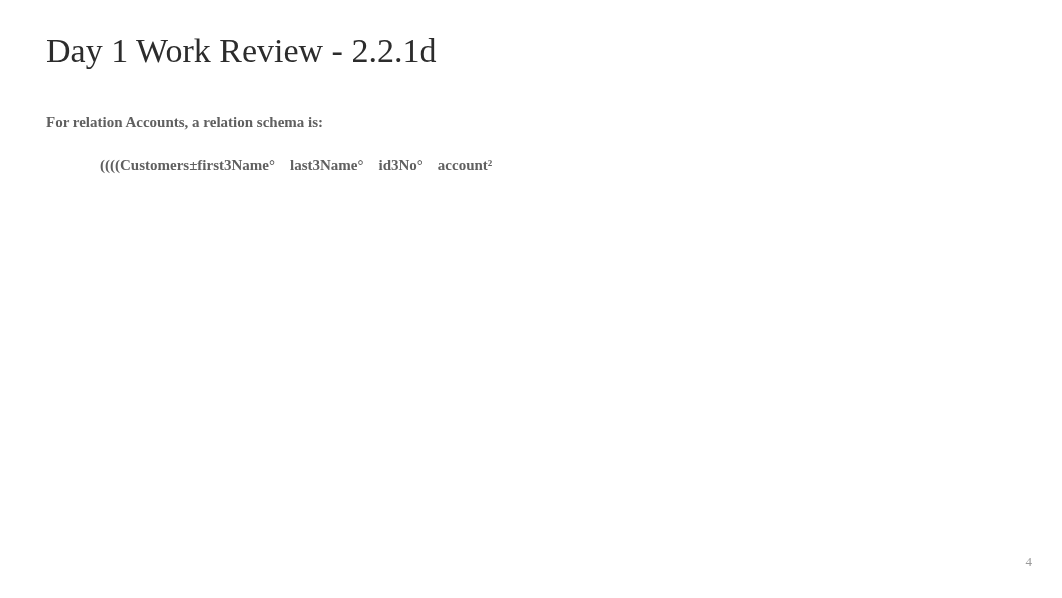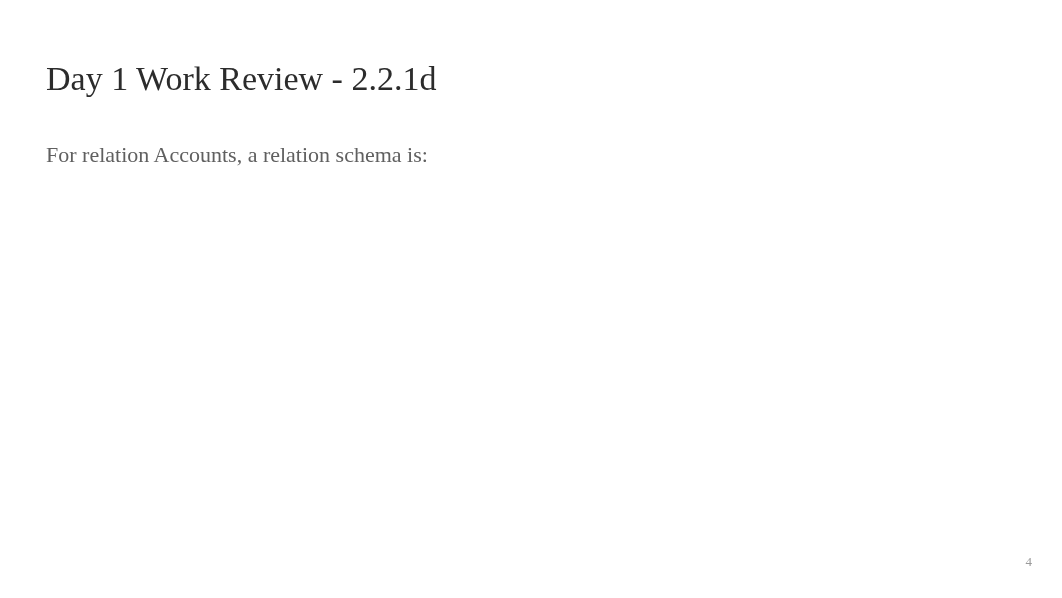--- a/index.html
+++ b/index.html
@@ -9,33 +9,34 @@
     }
     body {
       width: 1062px;
       height: 598px;
       font-family: "Liberation Serif", "Times New Roman", Georgia, serif;
       background: #ffffff;
       position: relative;
       color: #333333;
     }
     .slide {
-      padding: 60px 46px 0 46px;
+      padding: 32px 46px 0 46px;
     }
     .title {
       font-size: 34px;
       font-weight: 400;
       color: #2c2c2c;
       margin-bottom: 42px;
       letter-spacing: 0px;
     }
     .body-text {
-      font-size: 22px;
+      font-size: 15px;
       color: #606060;
       line-height: 1.4;
+      font-weight: bold;
     }
     .intro-line {
       margin-bottom: 22px;
     }
     .schema-line {
       padding-left: 54px;
       margin-bottom: 28px;
     }
     .page-number {
       position: absolute;
@@ -46,16 +47,17 @@
       font-family: "Liberation Serif", serif;
     }
   </style>
 </head>
 <body>
 
 <div class="slide">
   <h1 class="title">Day 1 Work Review - 2.2.1d</h1>
   <div class="body-text">
     <p class="intro-line">For relation Accounts, a relation schema is:</p>
+    <p class="schema-line">((((Customers±first3Name° last3Name° id3No° account²</p>
   </div>
 </div>
 
 <div class="page-number">4</div>
 
 </body></html>

